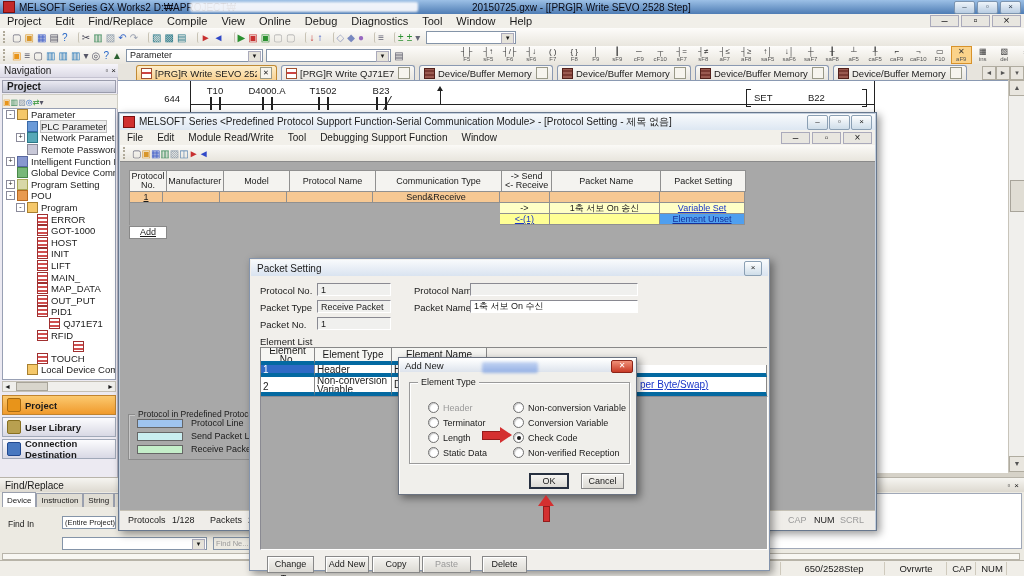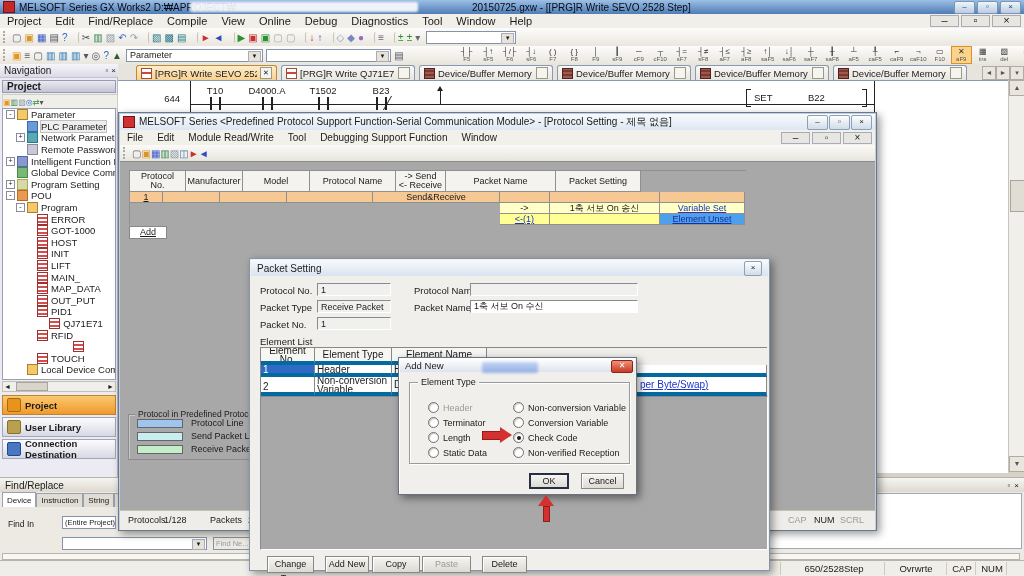--- a/index.html
+++ b/index.html
@@ -748,25 +748,26 @@
   <div class="pw-tb">
     <span class="grip"></span>
     <span>
       
     <span class="tico16" style="width: 15px; color: rgb(102, 102, 119);">▢</span><span class="tico16" style="width: 15px; color: rgb(216, 150, 42);">▣</span><span class="tico16" style="width: 15px; color: rgb(56, 88, 200);">▦</span><span class="tico16" style="width: 15px; color: rgb(58, 136, 88);">▥</span><span class="tico16" style="width: 15px; color: rgb(136, 152, 168);">▨</span><span class="tico16" style="width: 15px; color: rgb(72, 120, 168);">◫</span><span class="tico16" style="width: 15px; color: rgb(200, 48, 48);">►</span><span class="tico16" style="width: 15px; color: rgb(48, 72, 200);">◄</span></span>
   </div>
   <div class="pw-client"></div>
 
   <div class="abs" style="left:10px;top:57px;width:616px;border-top:1px solid #909090;border-left:1px solid #909090">
     <div class="flex phead" style="height:21px;align-items:stretch">
-      <span class="pcell pre" style="width:56px">Protocol
+      <span class="pcell pre" style="width:37px">Protocol
 No.</span>
       <span class="pcell" style="width:57px">Manufacturer</span>
       <span class="pcell" style="width:67px">Model</span>
       <span class="pcell" style="width:86px">Protocol Name</span>
+      <span class="pcell" style="width:127px">Communication Type</span>
       <span class="pcell pre" style="width:50px">-&gt; Send
 &lt;- Receive</span>
       <span class="pcell" style="width:110px">Packet Name</span>
       <span class="pcell" style="width:85px">Packet Setting</span>
     </div>
     <div class="flex orow" style="height:11px;align-items:stretch">
       <span class="pcell" style="width:33px;text-decoration:underline">1</span>
       <span class="pcell" style="width:57px"></span>
       <span class="pcell" style="width:67px"></span>
       <span class="pcell" style="width:86px"></span>
@@ -811,21 +812,21 @@
       
         <div class="lrow">
             <span class="sw" style="background: rgb(196, 238, 201);"></span>
             <span>Receive Packet Line</span>
           </div>
       </span>
   </div>
 
   <div class="pw-status">
     <span class="pseg" style="left:8px">Protocols</span>
-    <span class="pseg" style="left:44px">1/128</span>
+    <span class="pseg" style="left:52px">1/128</span>
     <span class="pseg" style="left:90px">Packets</span>
     <span class="pseg" style="left:128px">2/2</span>
     <span class="pseg gray" style="left:668px">CAP</span>
     <span class="pseg" style="left:694px">NUM</span>
     <span class="pseg gray" style="left:720px">SCRL</span>
   </div>
 </div>
 
 <div class="abs pdlg">
   <div class="pd-title">

